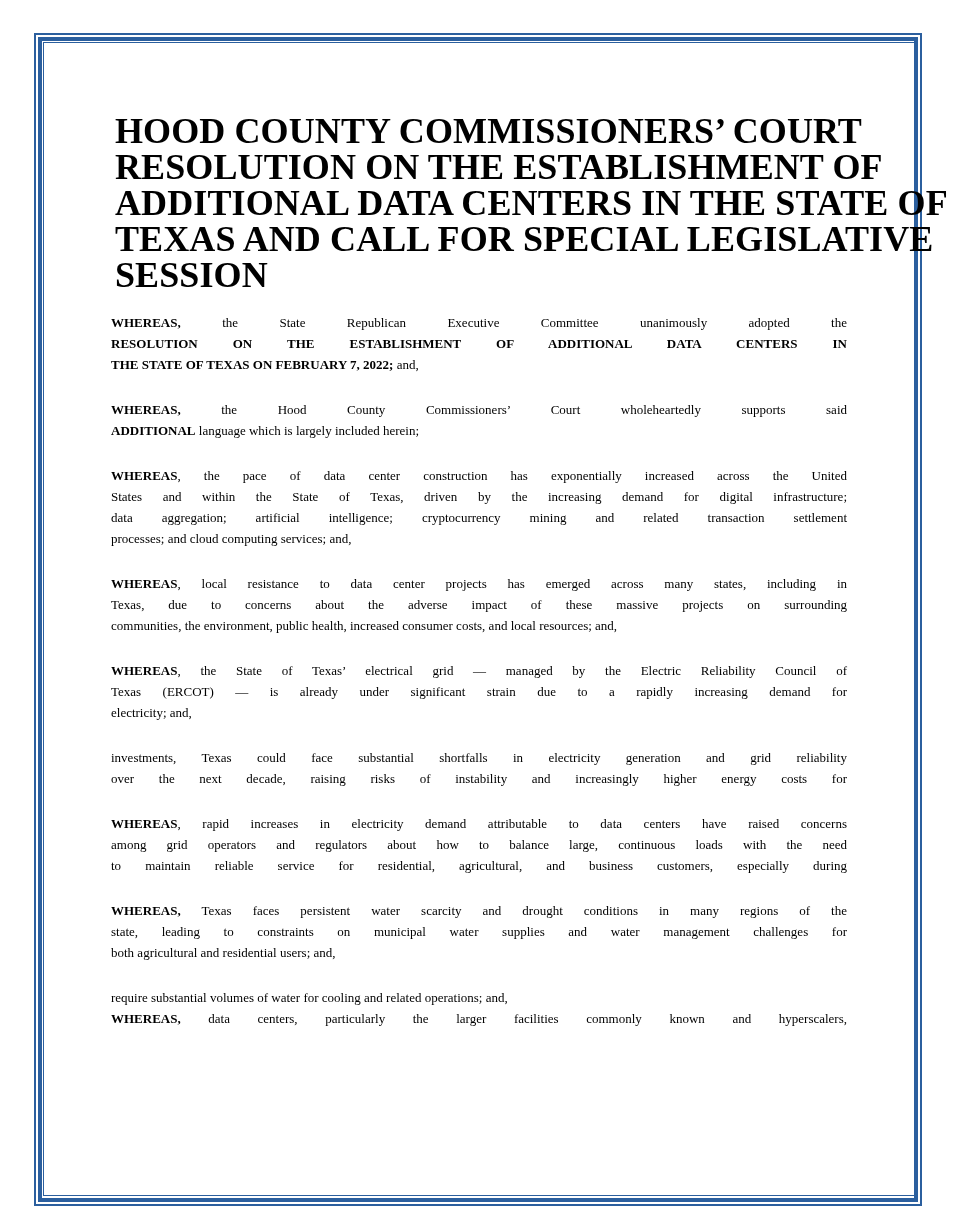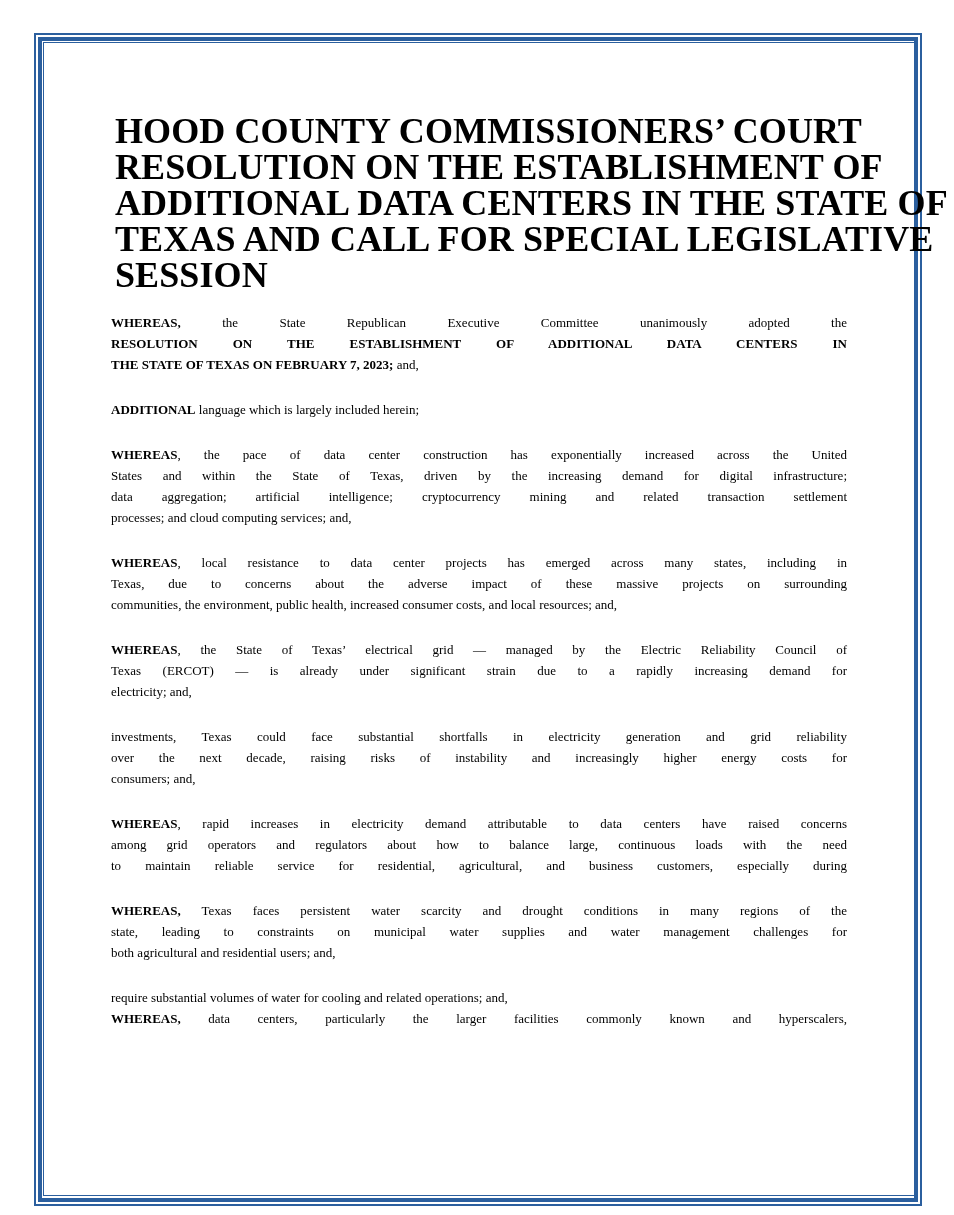--- a/index.html
+++ b/index.html
@@ -90,23 +90,24 @@
     <span class="line">RESOLUTION ON THE ESTABLISHMENT OF</span>
     <span class="line">ADDITIONAL DATA CENTERS IN THE STATE OF</span>
     <span class="line">TEXAS AND CALL FOR SPECIAL LEGISLATIVE</span>
     <span class="line last">SESSION</span>
   </h1>
 
   <div class="body" id="body">
       <p class="para">
         <span class="line"><span class="b">WHEREAS,</span><span> the State Republican Executive Committee unanimously adopted the</span></span>
         <span class="line"><span class="b">RESOLUTION ON THE ESTABLISHMENT OF ADDITIONAL DATA CENTERS IN</span></span>
-        <span class="line last"><span class="b">THE STATE OF TEXAS ON FEBRUARY 7, 2023;</span><span> and,</span></span>
+        <span class="line last"><span class="b">THE STATE OF TEXAS ON FEBRUARY 7, 2022;</span><span> and,</span></span>
       </p>
       <p class="para">
+        <span class="line"><span class="b">WHEREAS,</span><span> the Hood County Commissioners’ Court wholeheartedly supports said</span></span>
         <span class="line last"><span class="b">ADDITIONAL</span><span> language which is largely included herein;</span></span>
       </p>
       <p class="para">
         <span class="line"><span class="b">WHEREAS</span><span>, the pace of data center construction has exponentially increased across the United</span></span>
         <span class="line"><span>States and within the State of Texas, driven by the increasing demand for digital infrastructure;</span></span>
         <span class="line"><span>data aggregation; artificial intelligence; cryptocurrency mining and related transaction settlement</span></span>
         <span class="line last"><span>processes; and cloud computing services; and,</span></span>
       </p>
       <p class="para">
         <span class="line"><span class="b">WHEREAS</span><span>, local resistance to data center projects has emerged across many states, including in</span></span>
@@ -114,21 +115,20 @@
         <span class="line last"><span>communities, the environment, public health, increased consumer costs, and local resources; and,</span></span>
       </p>
       <p class="para">
         <span class="line"><span class="b">WHEREAS</span><span>, the State of Texas’ electrical grid — managed by the Electric Reliability Council of</span></span>
         <span class="line"><span>Texas (ERCOT) — is already under significant strain due to a rapidly increasing demand for</span></span>
         <span class="line last"><span>electricity; and,</span></span>
       </p>
       <p class="para">
         <span class="line"><span>investments, Texas could face substantial shortfalls in electricity generation and grid reliability</span></span>
         <span class="line"><span>over the next decade, raising risks of instability and increasingly higher energy costs for</span></span>
-        <span class="line last"><span>consumers; and,</span></span>
       </p>
       <p class="para">
         <span class="line"><span class="b">WHEREAS</span><span>, rapid increases in electricity demand attributable to data centers have raised concerns</span></span>
         <span class="line"><span>among grid operators and regulators about how to balance large, continuous loads with the need</span></span>
         <span class="line"><span>to maintain reliable service for residential, agricultural, and business customers, especially during</span></span>
       </p>
       <p class="para">
         <span class="line"><span class="b">WHEREAS,</span><span> Texas faces persistent water scarcity and drought conditions in many regions of the</span></span>
         <span class="line"><span>state, leading to constraints on municipal water supplies and water management challenges for</span></span>
         <span class="line last"><span>both agricultural and residential users; and,</span></span>

